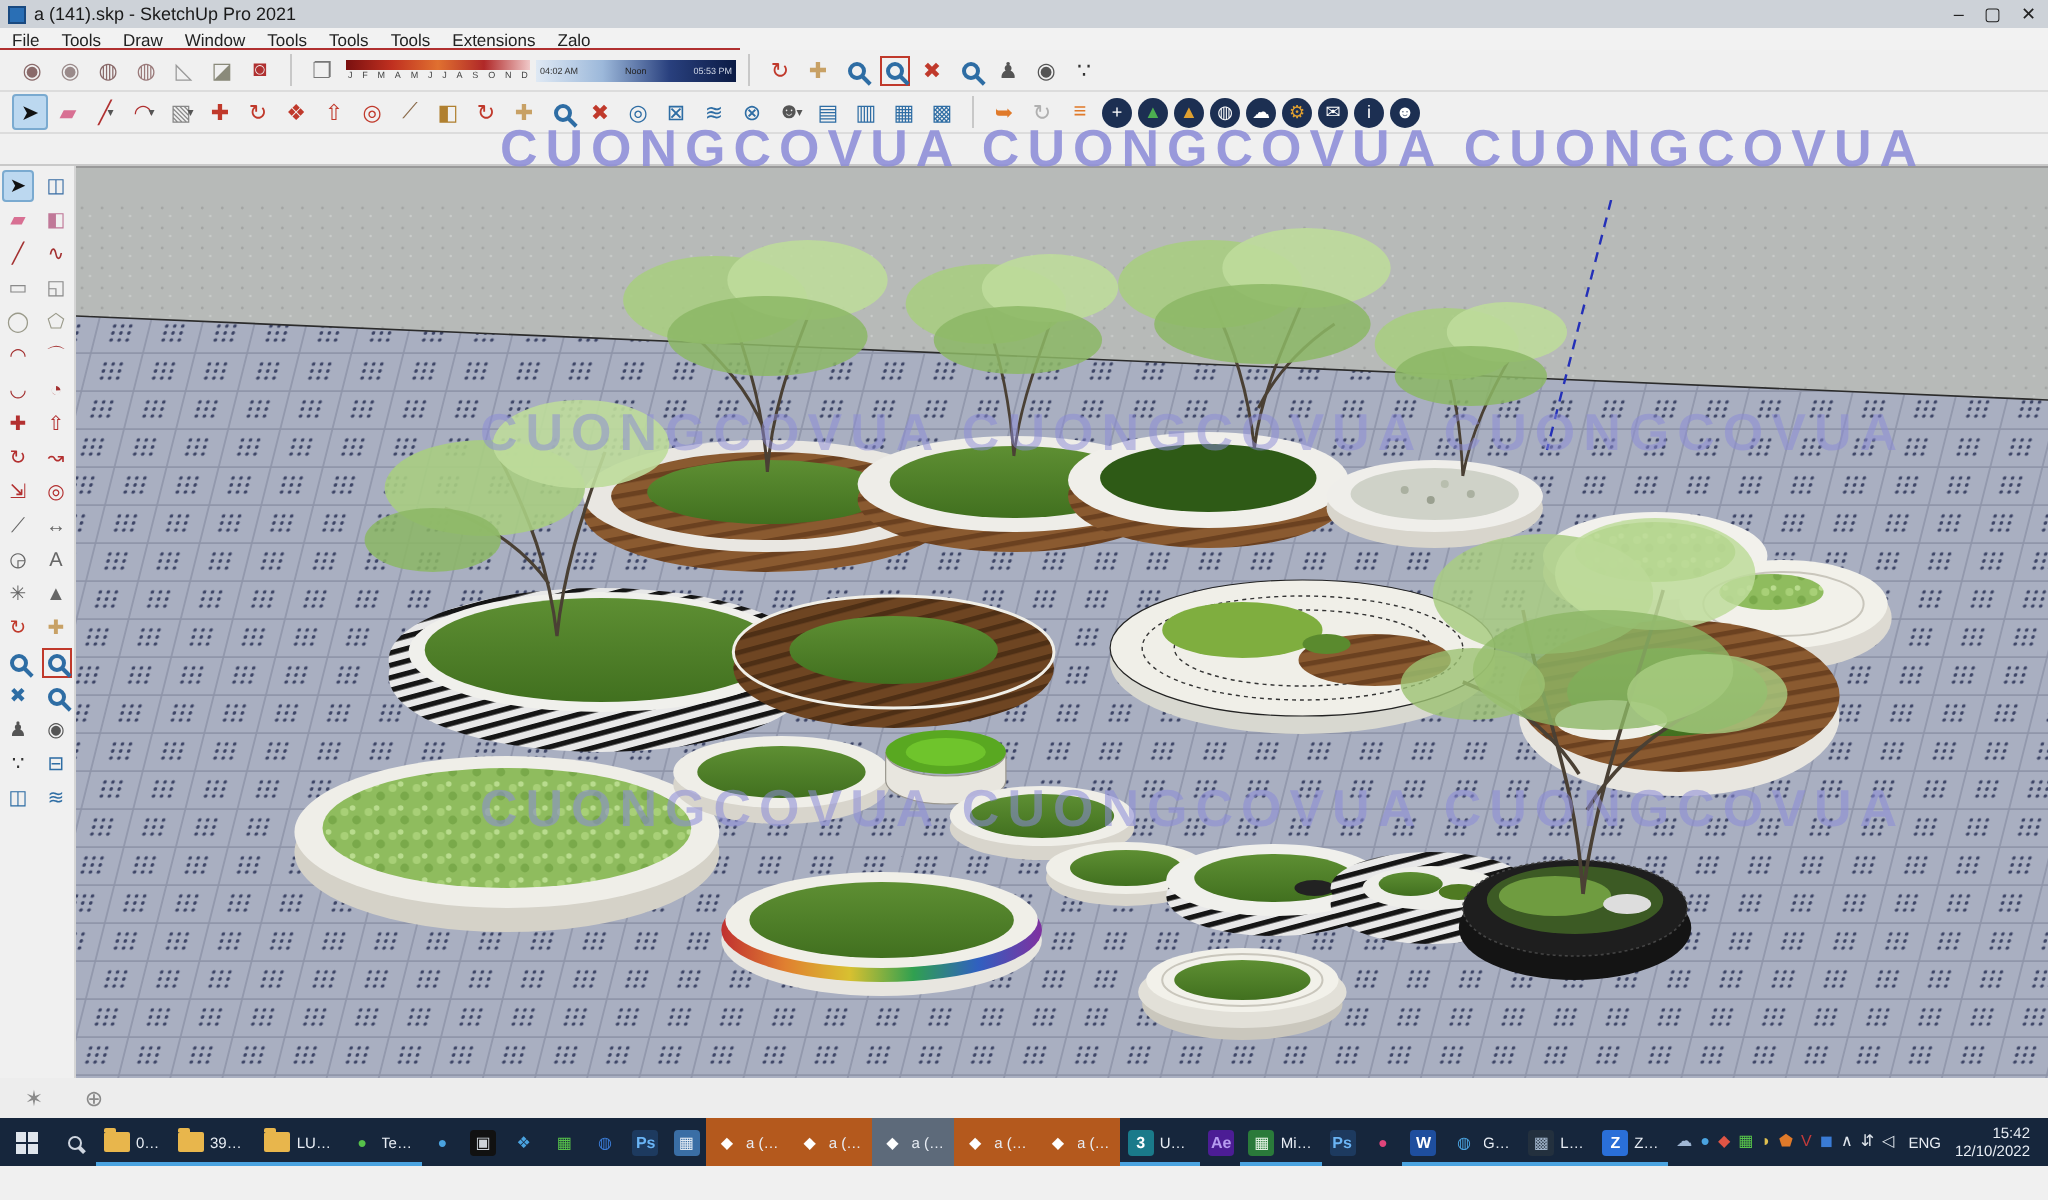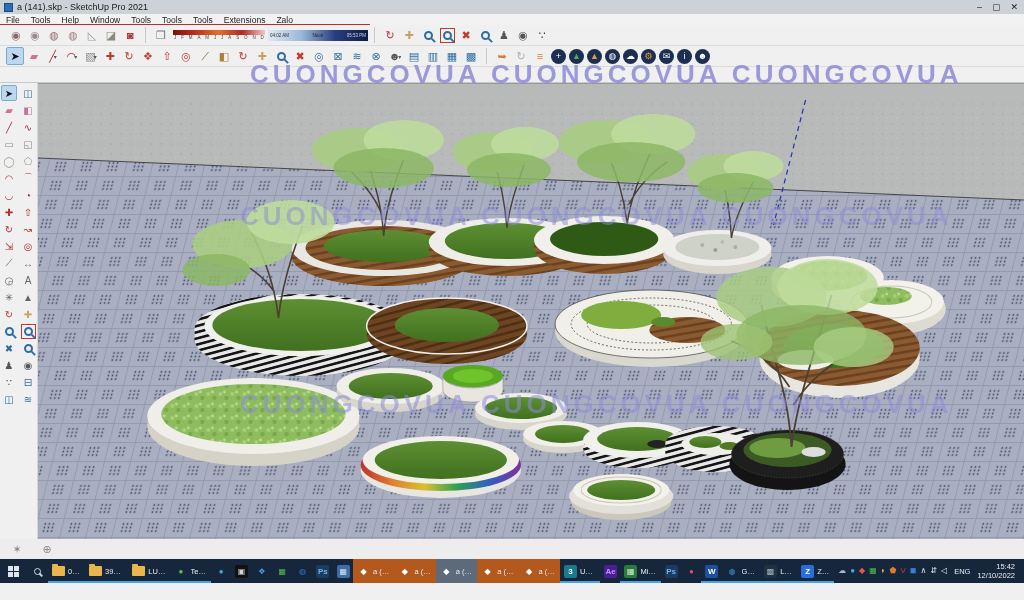--- a/index.html
+++ b/index.html
@@ -93,21 +93,21 @@
     <span class="wincontrols">
       <span>–</span>
       <span>▢</span>
       <span>✕</span>
     </span>
   </div>
 
   <div class="menubar">
       <span>File</span>
       <span>Tools</span>
-      <span>Help</span>
+      <span>Draw</span>
       <span>Window</span>
       <span>Tools</span>
       <span>Tools</span>
       <span>Tools</span>
       <span>Extensions</span>
       <span>Zalo</span>
     </div>
 
   <div class="tbrow row2">
     <div class="tbgroup">

